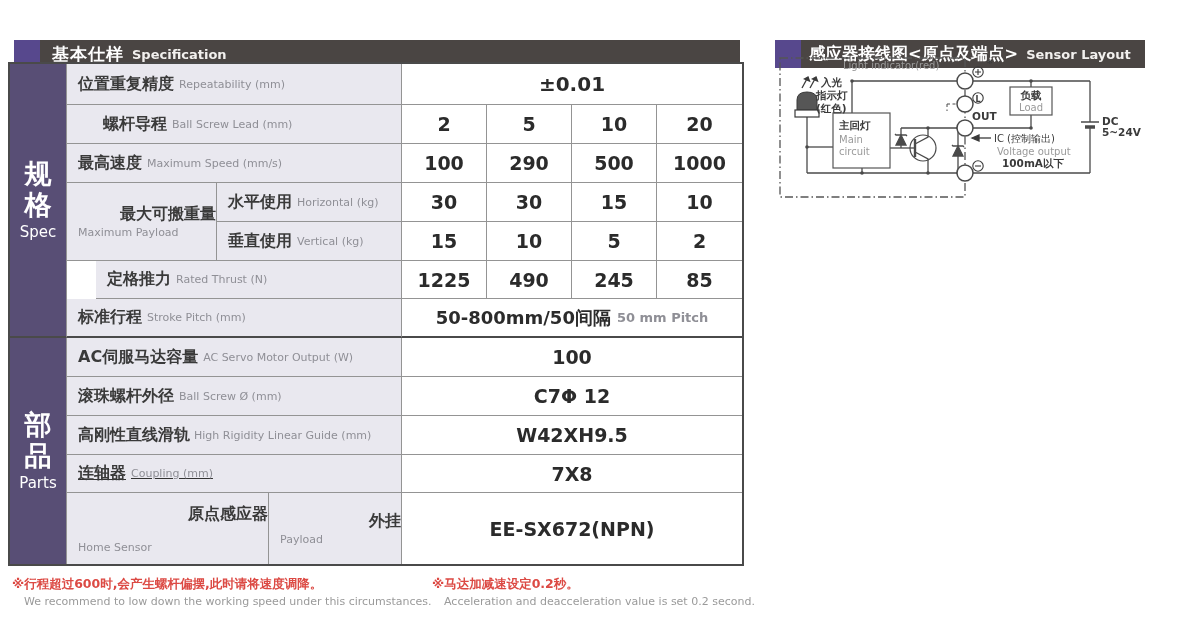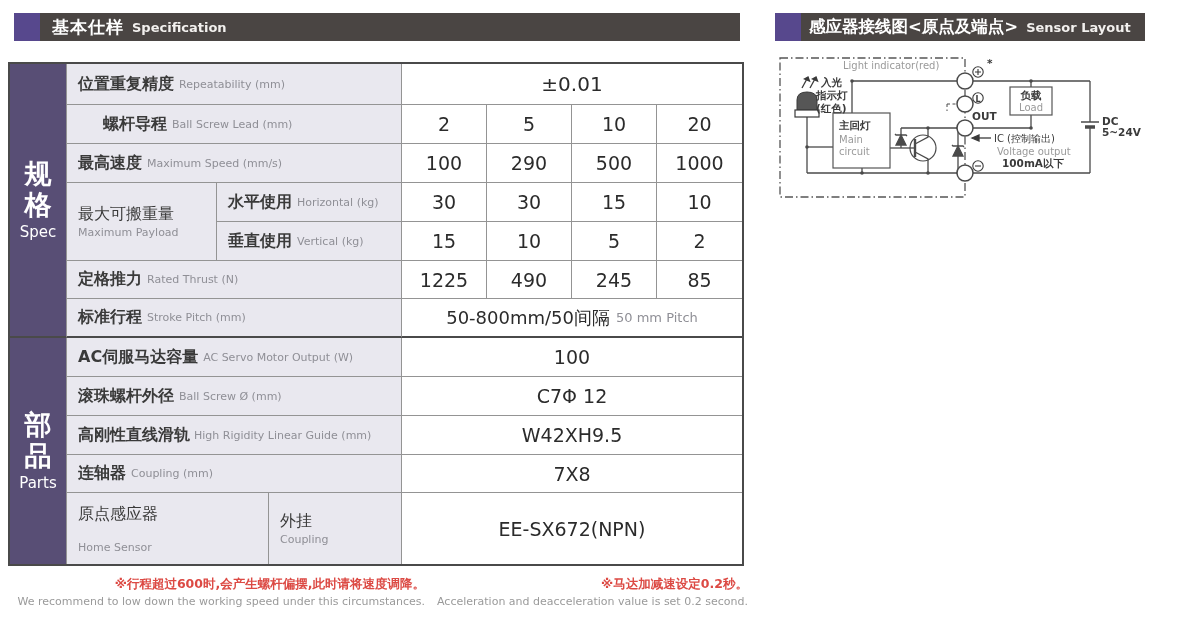--- a/index.html
+++ b/index.html
@@ -2,51 +2,51 @@
 <html><head>
 <meta charset="utf-8">
 <style>
   html,body{margin:0;padding:0;}
   body{
     width:1200px;height:632px;position:relative;background:#ffffff;
     font-family:"DejaVu Sans","Liberation Sans",sans-serif;color:#333;
     overflow:hidden;
   }
   
-  .hdr-bar{position:absolute;height:28px;background:#4a4543;display:flex;align-items:center;}
+  .hdr-bar{position:absolute;height:28px;background:#4a4543;display:flex;align-items:center;margin-top:27px;}
   .hdr-accent{position:absolute;left:0;top:0;width:26px;height:28px;background:#57488d;}
   .hdr-zh{color:#fff;font-weight:bold;font-size:17px;margin-left:38px;letter-spacing:1px;white-space:nowrap;}
   .hdr-en{color:#f2f0ee;font-weight:bold;font-size:13px;margin-left:8px;white-space:nowrap;}
 
   
   .spec-table{
     position:absolute;left:8px;top:62px;width:732px;height:500px;
     display:grid;
     grid-template-columns:57px 150px 52px 133px 85px 85px 85px 85px;
     grid-template-rows:41px 39px 39px 39px 39px 38px 39px 39px 39px 39px 38px 71px;
     border:2px solid #4a4a4a;box-sizing:content-box;
   }
   .cell{border-right:1.4px solid #949494;border-bottom:1.4px solid #949494;box-sizing:border-box;}
   .no-r{border-right:none;}
   .no-b{border-bottom:none;}
   .sec-div{border-bottom:2px solid #4a4a4a;}
   .lbl{background:#e9e8ef;display:flex;align-items:center;padding-left:11px;overflow:hidden;white-space:nowrap;}
   .lbl .zh{font-weight:bold;font-size:16px;color:#3a3a3a;}
   .lbl .en{font-size:11px;color:#8f8f96;margin-left:5px;}
   .lbl2{background:#e9e8ef;display:flex;flex-direction:column;justify-content:center;padding-left:11px;overflow:hidden;white-space:nowrap;}
-  .lbl2 .zh{font-weight:normal;font-size:16px;color:#3a3a3a;}
+  .lbl2 .zh{font-weight:bold;font-size:16px;color:#3a3a3a;text-align:right;}
   .lbl2 .en{font-size:11px;color:#8f8f96;margin-top:1px;}
-  .val{background:#fff;display:flex;align-items:center;justify-content:center;font-size:19px;color:#2b2b2b;white-space:nowrap;}
+  .val{background:#fff;display:flex;align-items:center;justify-content:center;font-size:19px;color:#2b2b2b;white-space:nowrap;font-weight:bold;}
   .val .sub-en{font-size:13px;color:#8f8f96;margin-left:6px;}
   .sidebar{background:#584e75;display:flex;flex-direction:column;align-items:center;justify-content:center;color:#fff;}
   .sidebar .vzh{font-size:27px;font-weight:bold;line-height:1.12;text-align:center;}
   .sidebar .ven{font-size:15px;margin-top:3px;}
 
   
-  .notes{position:absolute;top:576px;left:5px;width:760px;display:flex;text-align:right;}
+  .notes{position:absolute;top:576px;left:12px;width:760px;display:flex;}
   .note-red{color:#dc4a44;font-size:12.5px;font-weight:bold;white-space:nowrap;}
   .note-gray{color:#9a9a9a;font-size:11px;margin-left:12px;margin-top:2px;white-space:nowrap;}
 
   
   .diagram{position:absolute;left:775px;top:50px;width:425px;height:150px;}
   .diagram svg{display:block;}
   text{font-family:"DejaVu Sans","Liberation Sans",sans-serif;}
   .t-dark{fill:#3a3a3a;font-size:10px;}
   .t-dark-b{fill:#3a3a3a;font-size:10.5px;font-weight:bold;}
   .t-gray{fill:#9a9a9a;font-size:10px;}
@@ -117,21 +117,21 @@
   <div class="cell val no-r" style="grid-area:4/8/5/9;">10</div>
   <div class="cell lbl" style="grid-area:5/3/6/5;">
     <span class="zh">垂直使用</span>
     <span class="en">Vertical (kg)</span>
   </div>
   <div class="cell val" style="grid-area:5/5/6/6;">15</div>
   <div class="cell val" style="grid-area:5/6/6/7;">10</div>
   <div class="cell val" style="grid-area:5/7/6/8;">5</div>
   <div class="cell val no-r" style="grid-area:5/8/6/9;">2</div>
 
-  <div class="cell lbl" style="grid-area:6/2/7/5;">
+  <div class="cell lbl" style="grid-area:6/2/7/5;margin-left:29px;">
     <span class="zh">定格推力</span>
     <span class="en">Rated Thrust (N)</span>
   </div>
   <div class="cell val" style="grid-area:6/5/7/6;">1225</div>
   <div class="cell val" style="grid-area:6/6/7/7;">490</div>
   <div class="cell val" style="grid-area:6/7/7/8;">245</div>
   <div class="cell val no-r" style="grid-area:6/8/7/9;">85</div>
 
   <div class="cell lbl sec-div" style="grid-area:7/2/8/5;">
     <span class="zh">标准行程</span>
@@ -153,33 +153,33 @@
     <span class="en">Ball Screw Ø (mm)</span>
   </div>
   <div class="cell val no-r" style="grid-area:9/5/10/9;">C7Φ 12</div>
 
   <div class="cell lbl" style="grid-area:10/2/11/5;">
     <span class="zh">高刚性直线滑轨</span>
     <span class="en" style="margin-left:4px;">High Rigidity Linear Guide (mm)</span>
   </div>
   <div class="cell val no-r" style="grid-area:10/5/11/9;">W42XH9.5</div>
 
-  <div class="cell lbl" style="grid-area:11/2/12/5;">
+  <div class="cell lbl" style="grid-area:11/2/12/5;text-decoration:underline;">
     <span class="zh">连轴器</span>
     <span class="en">Coupling (mm)</span>
   </div>
   <div class="cell val no-r" style="grid-area:11/5/12/9;">7X8</div>
 
   <div class="cell lbl2 no-b" style="grid-area:12/2/13/4;gap:15px;">
     <span class="zh">原点感应器</span>
     <span class="en">Home Sensor</span>
   </div>
   <div class="cell lbl2 no-b" style="grid-area:12/4/13/5;">
     <span class="zh">外挂</span>
-    <span class="en">Coupling</span>
+    <span class="en">Payload</span>
   </div>
   <div class="cell val no-r no-b" style="grid-area:12/5/13/9;">EE-SX672(NPN)</div>
 </div>
 
 <div class="notes">
   <div style="width:420px;">
     <div class="note-red">※行程超过600时,会产生螺杆偏摆,此时请将速度调降。</div>
     <div class="note-gray">We recommend to low down the working speed under this circumstances.</div>
   </div>
   <div style="margin-left:0px;">

